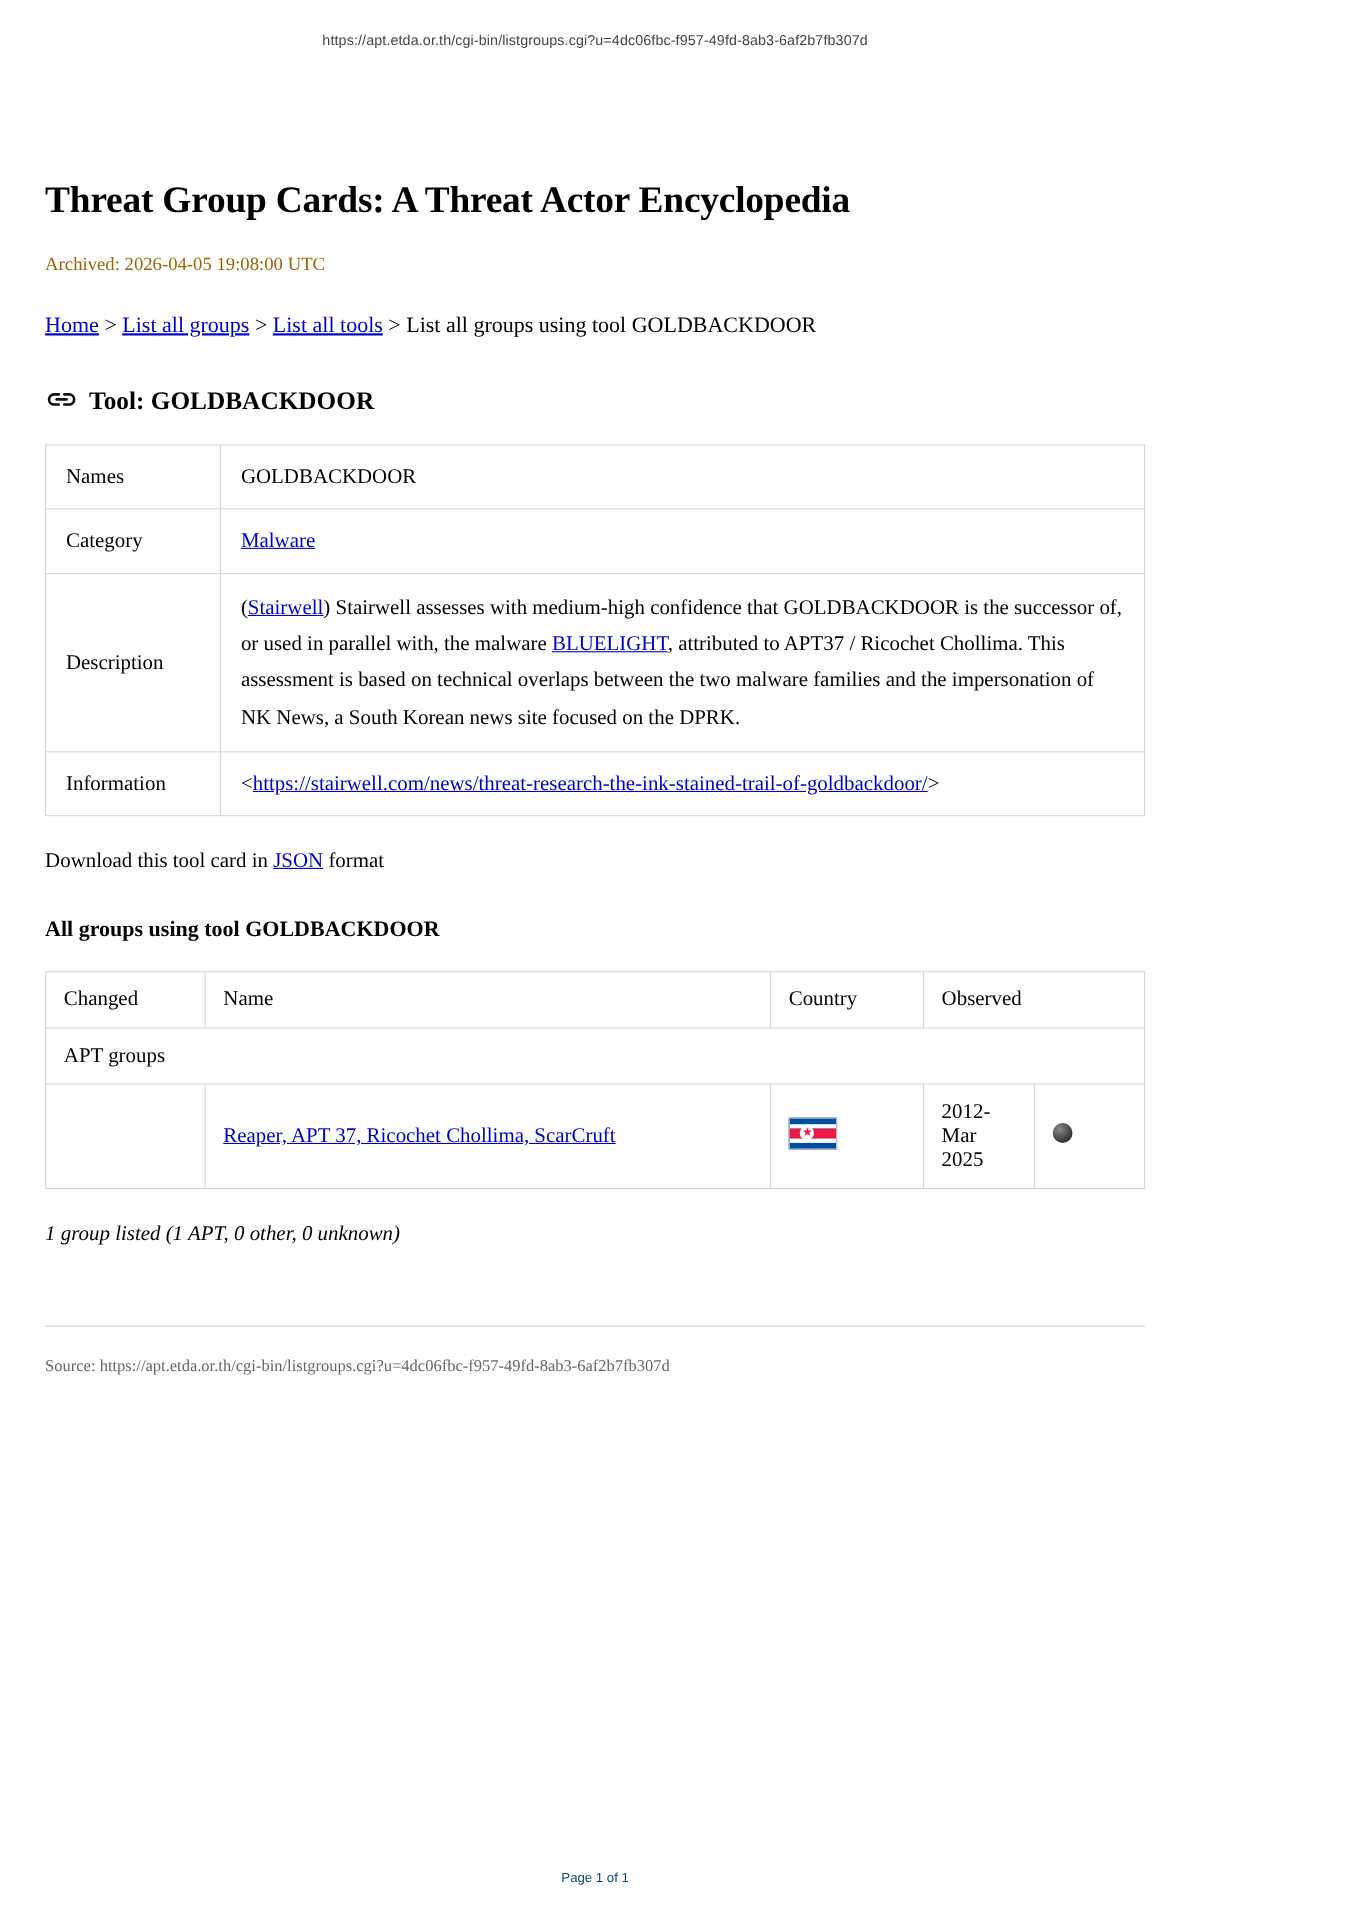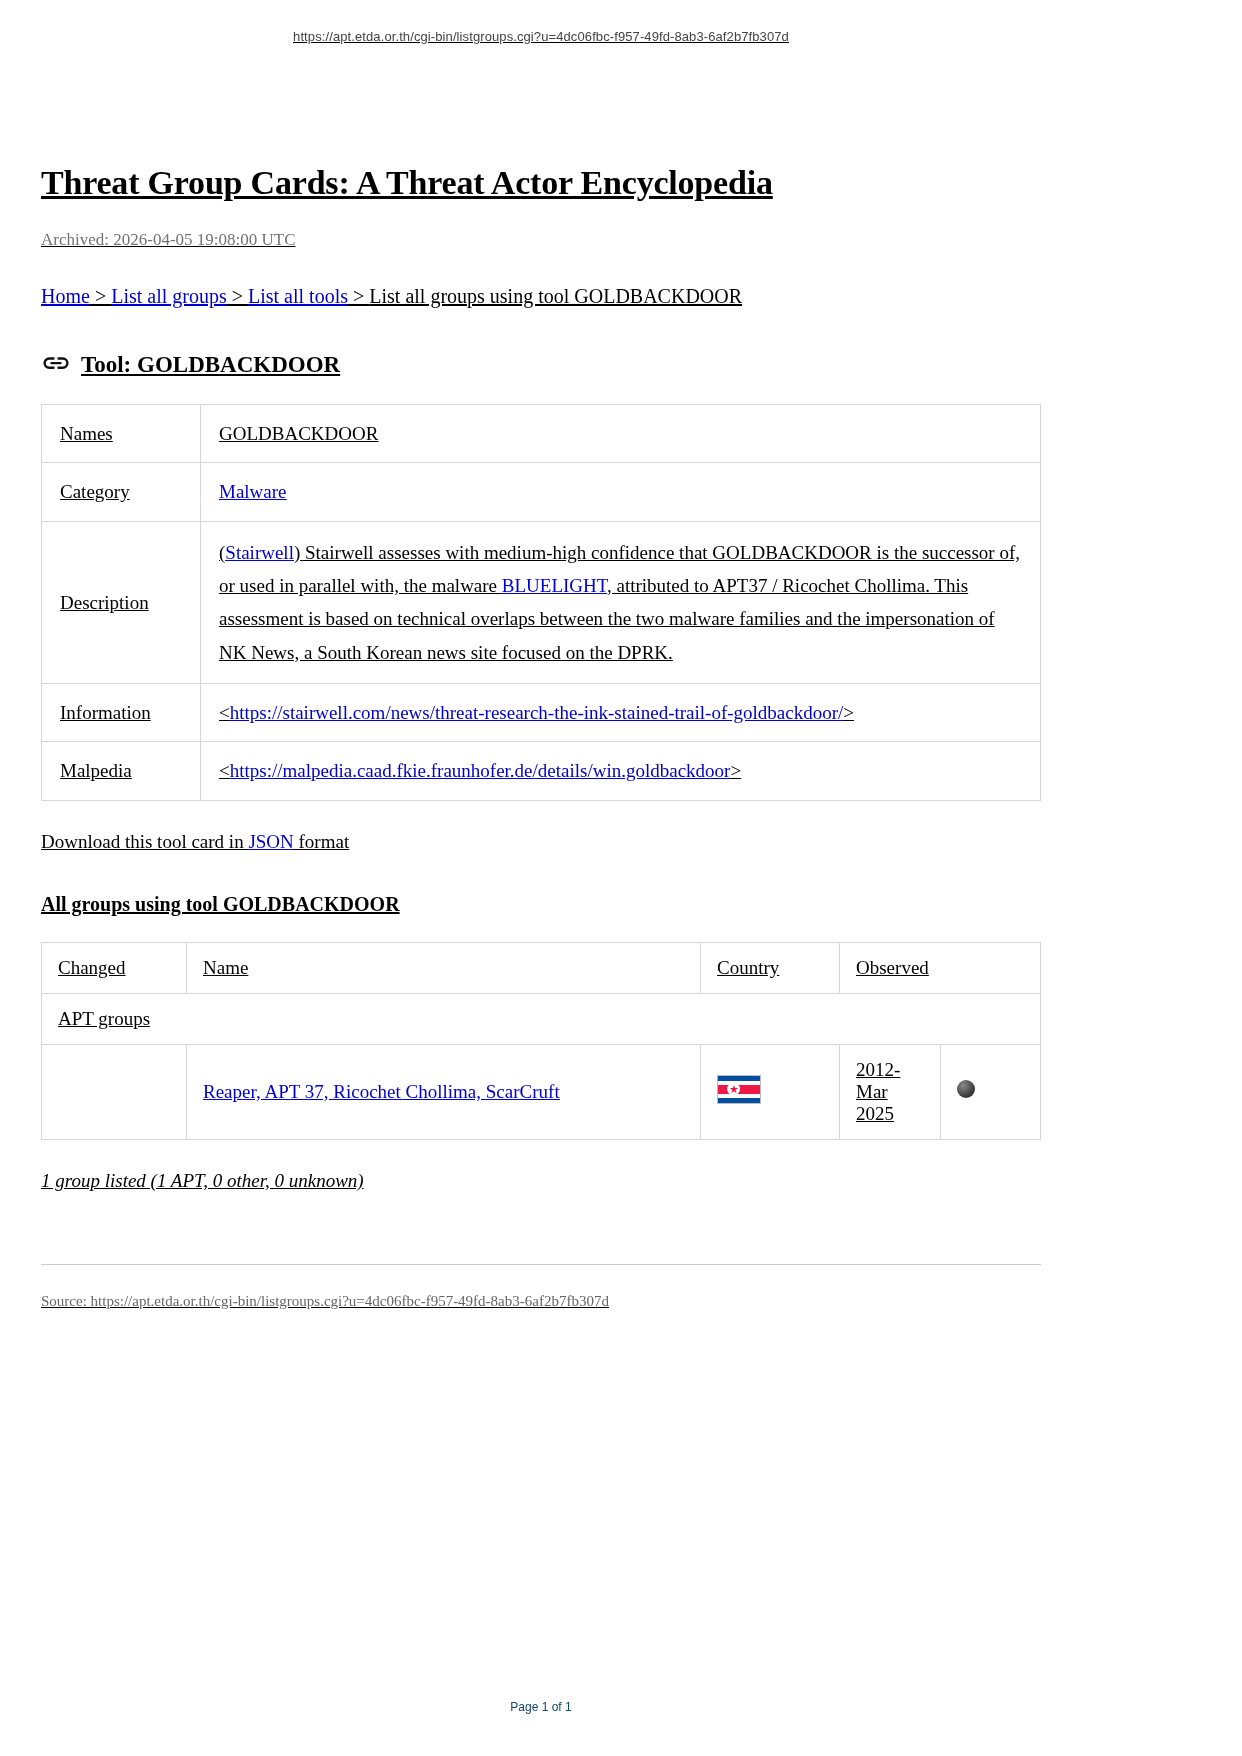--- a/index.html
+++ b/index.html
@@ -12,21 +12,20 @@
     min-height: 1756px;
     font-family: "Liberation Serif", serif;
     color: #000000;
     position: relative;
   }
   .page {
     width: 1082px;
     min-height: 1756px;
     box-sizing: border-box;
     position: relative;
-    text-decoration: underline;
   }
   .url-header {
     text-align: center;
     font-family: "Liberation Sans", sans-serif;
     font-size: 13px;
     color: #444444;
     padding-top: 29px;
     letter-spacing: 0.1px;
   }
   .content {
@@ -37,21 +36,21 @@
   h1.doc-title {
     font-family: "Liberation Serif", serif;
     font-size: 34px;
     font-weight: bold;
     margin: 0 0 0 0;
     letter-spacing: -0.2px;
   }
   .archived {
     font-family: "Liberation Serif", serif;
     font-size: 17px;
-    color: #737373;
+    color: #a16207;
     margin-top: 28px;
   }
   .breadcrumb {
     font-size: 20px;
     margin-top: 32px;
     line-height: 1.4;
   }
   a {
     color: #0000cc;
     text-decoration: underline;
@@ -211,24 +210,20 @@
           </td>
         </tr>
         <tr class="desc-row">
           <td class="label">Description</td>
           <td class="value"><span>(</span><a href="#">Stairwell</a><span>) Stairwell assesses with medium-high confidence that GOLDBACKDOOR is the successor of, or used in parallel with, the malware </span><a href="#">BLUELIGHT</a><span>, attributed to APT37 / Ricochet Chollima. This assessment is based on technical overlaps between the two malware families and the impersonation of NK News, a South Korean news site focused on the DPRK.</span></td>
         </tr>
         <tr>
           <td class="label">Information</td>
           <td class="value">&lt;<a href="#">https://stairwell.com/news/threat-research-the-ink-stained-trail-of-goldbackdoor/</a>&gt;</td>
         </tr>
-        <tr>
-          <td class="label">Malpedia</td>
-          <td class="value">&lt;<a href="#">https://malpedia.caad.fkie.fraunhofer.de/details/win.goldbackdoor</a>&gt;</td>
-        </tr>
       </tbody>
     </table>
 
 
     <div class="note"><span>Download this tool card in </span><a href="#">JSON</a><span> format</span></div>
 
     <h3 class="groups-title">All groups using tool GOLDBACKDOOR</h3>
 
     <table class="groups">
       <thead>

